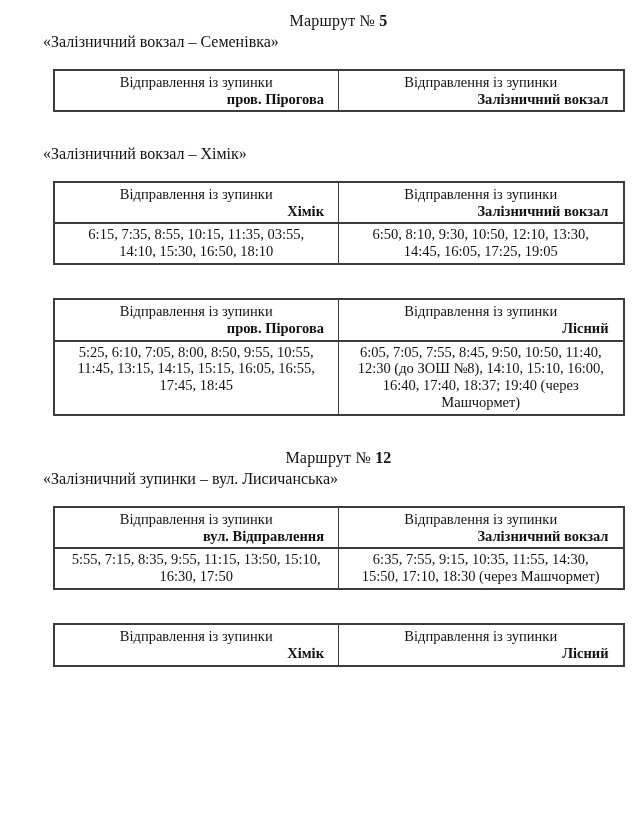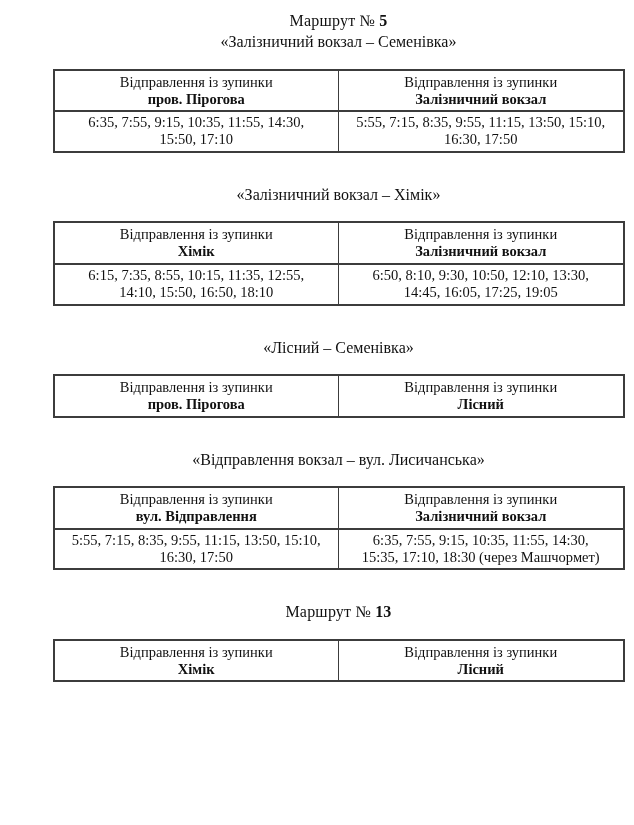--- a/index.html
+++ b/index.html
@@ -15,21 +15,20 @@
   }
   .route { margin-bottom: 33px; padding-left: 43px; }
   .route-title {
     text-align: center;
     font-size: 16px;
     line-height: 1.15;
     letter-spacing: 0.2px;
   }
   .route-title .num { font-weight: bold; }
   .route-subtitle {
-    text-align: center;
     font-size: 16px;
     line-height: 1.15;
     margin-top: 3px;
   }
   table.sched {
     width: 572px;
     margin: 17px auto 0 auto;
     border-collapse: collapse;
     table-layout: fixed;
     border: 2px solid #3c3c3c;
@@ -41,21 +40,21 @@
     vertical-align: top;
     font-size: 14.5px;
     line-height: 1.16;
     padding: 2px 14px 3px 14px;
   }
   table.sched tr.hdr td {
     border-bottom: 2px solid #3c3c3c;
     padding-top: 3px;
     padding-bottom: 3px;
   }
-  .stop { font-weight: bold; }
+  .stop { font-weight: bold; text-align: right; }
 </style>
 </head>
 <body>
 
 <div class="page">
 
   <div class="route">
     <div class="route-title"><span>Маршрут № </span><span class="num">5</span></div>
     <div class="route-subtitle">«Залізничний вокзал – Семенівка»</div>
     <table class="sched">
@@ -63,92 +62,91 @@
           <tr class="hdr">
         <td>
           <div>Відправлення із зупинки</div>
           <div class="stop">пров. Пірогова</div>
         </td>
         <td>
           <div>Відправлення із зупинки</div>
           <div class="stop">Залізничний вокзал</div>
         </td>
       </tr>
-      <tr>
-        <td>6:35, 7:55, 9:15, 10:35, 11:55, 14:30, 15:50, 17:10</td>
-        <td>5:55, 7:15, 8:35, 9:55, 11:15, 13:50, 15:10, 16:30, 17:50</td>
-      </tr>
     </tbody>
       </table>
   </div>
 
   <div class="route">
     <div class="route-subtitle">«Залізничний вокзал – Хімік»</div>
     <table class="sched">
       <tbody>
           <tr class="hdr">
         <td>
           <div>Відправлення із зупинки</div>
           <div class="stop">Хімік</div>
         </td>
         <td>
           <div>Відправлення із зупинки</div>
           <div class="stop">Залізничний вокзал</div>
         </td>
       </tr>
       <tr>
-        <td>6:15, 7:35, 8:55, 10:15, 11:35, 12:55, 14:10, 15:50, 16:50, 18:10</td>
+        <td>6:15, 7:35, 8:55, 10:15, 11:35, 03:55, 14:10, 15:30, 16:50, 18:10</td>
         <td>6:50, 8:10, 9:30, 10:50, 12:10, 13:30, 14:45, 16:05, 17:25, 19:05</td>
       </tr>
     </tbody>
       </table>
   </div>
 
   <div class="route">
-    <div class="route-subtitle">«Лісний – Семенівка»</div>
     <table class="sched">
       <tbody>
           <tr class="hdr">
         <td>
           <div>Відправлення із зупинки</div>
           <div class="stop">пров. Пірогова</div>
         </td>
         <td>
           <div>Відправлення із зупинки</div>
           <div class="stop">Лісний</div>
         </td>
       </tr>
+      <tr>
+        <td>5:25, 6:10, 7:05, 8:00, 8:50, 9:55, 10:55, 11:45, 13:15, 14:15, 15:15, 16:05, 16:55, 17:45, 18:45</td>
+        <td>6:05, 7:05, 7:55, 8:45, 9:50, 10:50, 11:40, 12:30 (до ЗОШ №8), 14:10, 15:10, 16:00, 16:40, 17:40, 18:37; 19:40 (через Машчормет)</td>
+      </tr>
     </tbody>
       </table>
   </div>
 
   <div class="route">
-    <div class="route-subtitle">«Відправлення вокзал – вул. Лисичанська»</div>
+    <div class="route-title"><span>Маршрут № </span><span class="num">12</span></div>
+    <div class="route-subtitle">«Залізничний зупинки – вул. Лисичанська»</div>
     <table class="sched">
       <tbody>
           <tr class="hdr">
         <td>
           <div>Відправлення із зупинки</div>
           <div class="stop">вул. Відправлення</div>
         </td>
         <td>
           <div>Відправлення із зупинки</div>
           <div class="stop">Залізничний вокзал</div>
         </td>
       </tr>
       <tr>
         <td>5:55, 7:15, 8:35, 9:55, 11:15, 13:50, 15:10, 16:30, 17:50</td>
-        <td>6:35, 7:55, 9:15, 10:35, 11:55, 14:30, 15:35, 17:10, 18:30 (через Машчормет)</td>
+        <td>6:35, 7:55, 9:15, 10:35, 11:55, 14:30, 15:50, 17:10, 18:30 (через Машчормет)</td>
       </tr>
     </tbody>
       </table>
   </div>
 
   <div class="route">
-    <div class="route-title"><span>Маршрут № </span><span class="num">13</span></div>
     <table class="sched">
       <tbody>
           <tr class="hdr">
         <td>
           <div>Відправлення із зупинки</div>
           <div class="stop">Хімік</div>
         </td>
         <td>
           <div>Відправлення із зупинки</div>
           <div class="stop">Лісний</div>

